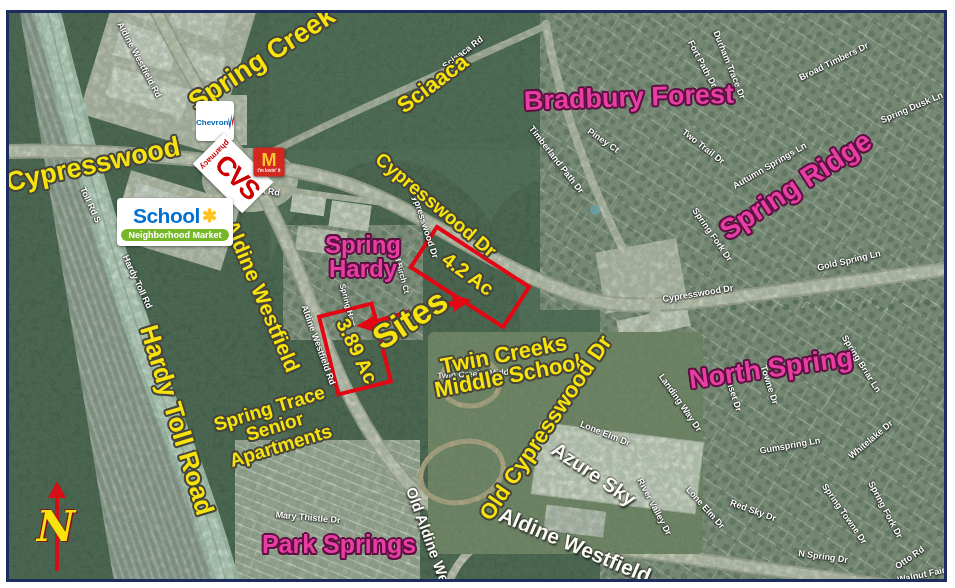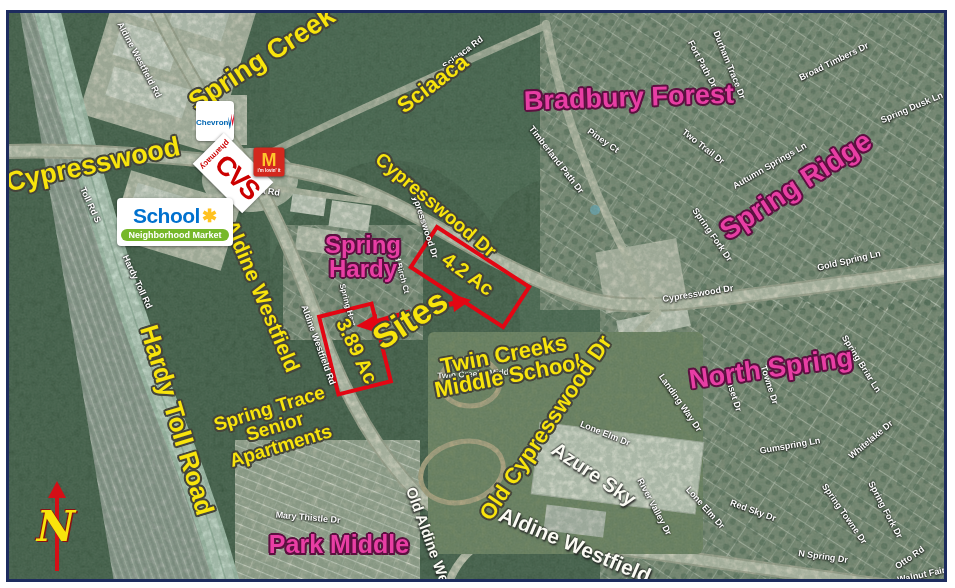--- a/index.html
+++ b/index.html
@@ -198,21 +198,21 @@
 Apartments</div>
 <div class="lbl y" style="--x:506;--y:366;--r:-11deg;--s:22px">Twin Creeks
 Middle School</div>
 <div class="lbl y" style="--x:546;--y:428;--r:-56deg;--s:22px">Old Cypresswood Dr</div>
 
 <div class="lbl m" style="--x:629;--y:98;--r:-2deg;--s:27px">Bradbury Forest</div>
 <div class="lbl m" style="--x:796;--y:186;--r:-33deg;--s:28px">Spring Ridge</div>
 <div class="lbl m" style="--x:363;--y:257;--s:24px">Spring
 Hardy</div>
 <div class="lbl m" style="--x:771;--y:369;--r:-8deg;--s:27px">North Spring</div>
-<div class="lbl m" style="--x:339;--y:545;--s:25px">Park Middle</div>
+<div class="lbl m" style="--x:339;--y:545;--s:25px">Park Springs</div>
 
 <div class="lbl y" style="--x:410;--y:319;--r:-33deg;--s:34px">Sites</div>
 <div class="lbl y" style="--x:468;--y:274;--r:36deg;--s:20px">4.2 Ac</div>
 <div class="lbl y" style="--x:357;--y:351;--r:64deg;--s:20px">3.89 Ac</div>
 
 <div class="lbl wb" style="--x:575;--y:545;--r:23deg;--s:21px">Aldine Westfield</div>
 <div class="lbl wb" style="--x:594;--y:474;--r:34deg;--s:20px">Azure Sky</div>
 <div class="lbl wb" style="--x:428;--y:535;--r:70deg;--s:15px">Old Aldine We</div>
 
 <div class="lbl ws" style="--x:139;--y:60;--r:62deg">Aldine Westfield Rd</div>

